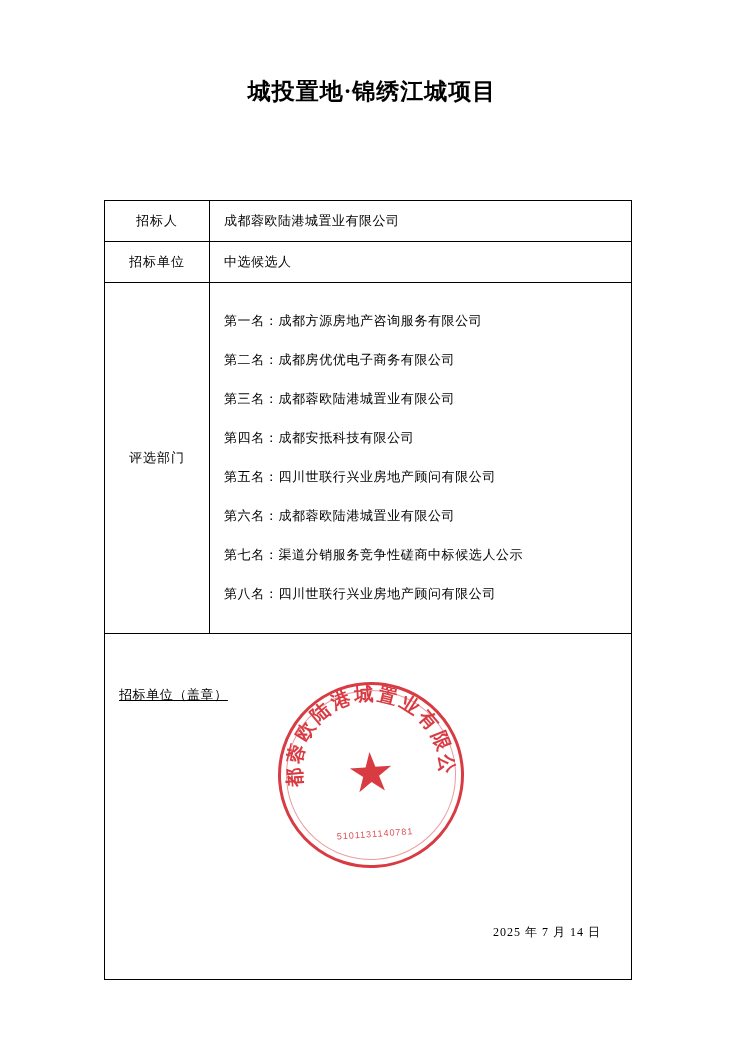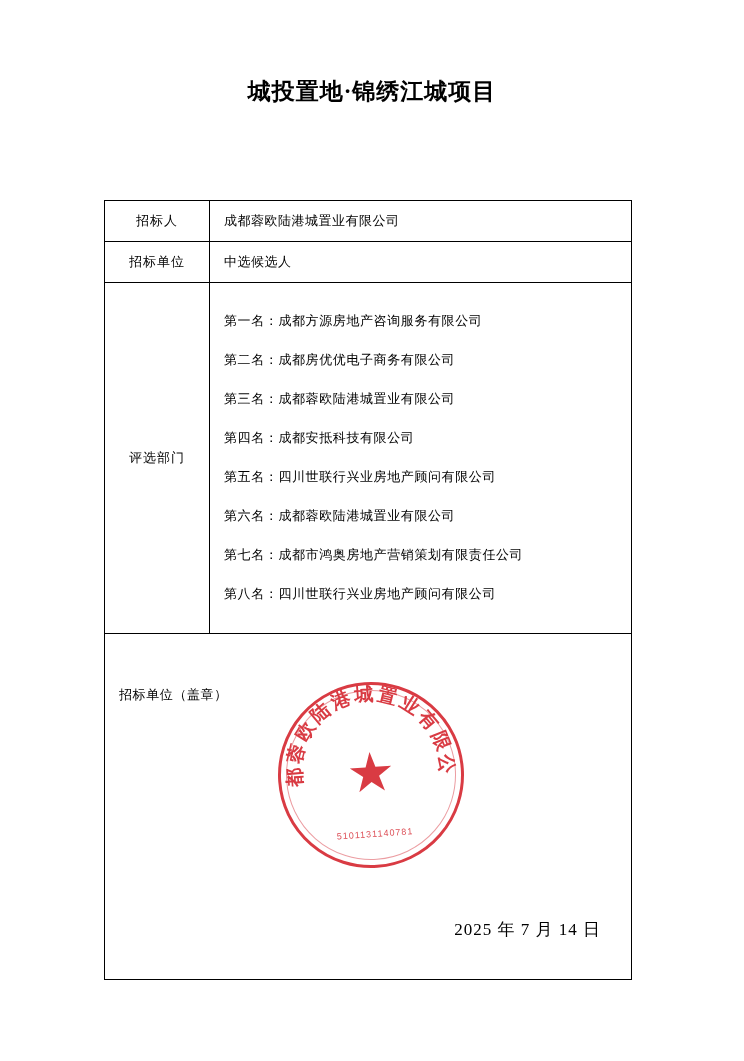--- a/index.html
+++ b/index.html
@@ -97,26 +97,27 @@
     position: relative;
     width: 100%;
     height: 345px;
   }
   .seal-label {
     position: absolute;
     top: 52px;
     left: 14px;
     font-size: 13px;
     letter-spacing: 0.6px;
+    text-decoration: underline;
   }
   .date-line {
     position: absolute;
     bottom: 38px;
     right: 30px;
-    font-size: 17px;
+    font-size: 12px;
     letter-spacing: 1px;
   }
   
   .seal {
     position: absolute;
     top: 48px;
     left: 50%;
     margin-left: -90px;
     width: 180px;
     height: 180px;
@@ -209,21 +210,21 @@
             <div class="cand-item">
               <span class="cand-rank">第四名：</span><span class="cand-name">成都安抵科技有限公司</span>
             </div>
             <div class="cand-item">
               <span class="cand-rank">第五名：</span><span class="cand-name">四川世联行兴业房地产顾问有限公司</span>
             </div>
             <div class="cand-item">
               <span class="cand-rank">第六名：</span><span class="cand-name">成都蓉欧陆港城置业有限公司</span>
             </div>
             <div class="cand-item">
-              <span class="cand-rank">第七名：</span><span class="cand-name">成都市鸿奥房地产营销策划有限责任公司</span>
+              <span class="cand-rank">第七名：</span><span class="cand-name">渠道分销服务竞争性磋商中标候选人公示</span>
             </div>
             <div class="cand-item">
               <span class="cand-rank">第八名：</span><span class="cand-name">四川世联行兴业房地产顾问有限公司</span>
             </div>
           </div>
         </td>
       </tr>
       <tr>
         <td class="footer-cell" colspan="2">
           <div class="footer-inner">

